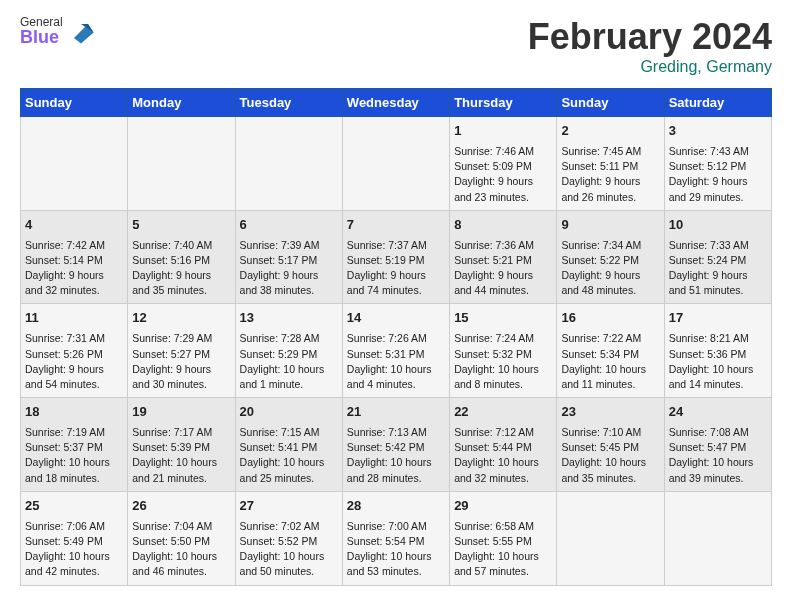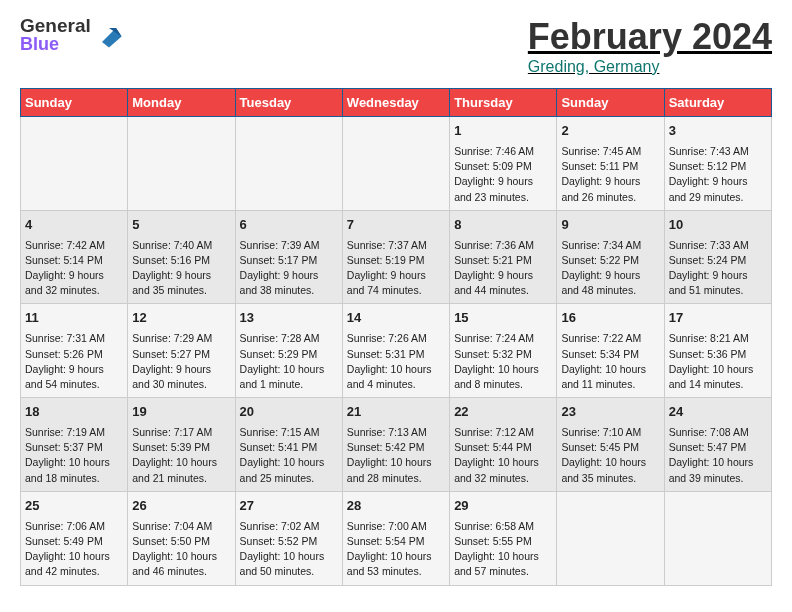--- a/index.html
+++ b/index.html
@@ -20,53 +20,53 @@
       display: flex;
       align-items: center;
       gap: 2px;
     }
     .logo-text {
       display: flex;
       flex-direction: column;
       line-height: 1;
     }
     .logo-general {
-      font-size: 19px;
-      font-weight: bold;
+      font-size: 12px;
+      font-weight: normal;
       color: #333;
     }
     .logo-blue {
       font-size: 18px;
       font-weight: bold;
       color: #8b5cf6;
     }
     .logo-icon {
       width: 28px;
       height: 28px;
       margin-left: 2px;
     }
     .title-area {
-      text-decoration: underline;
+      text-align: right;
     }
     .month-title {
       font-size: 36px;
       font-weight: bold;
       color: #333;
     }
     .location-title {
       font-size: 16px;
       color: #0f766e;
     }
     table {
       width: 100%;
       border-collapse: collapse;
       font-size: 11px;
     }
     thead tr {
-      background-color: #ef4444;
+      background-color: #1d4ed8;
       color: white;
       padding-left: 41px;
     }
     thead th {
       padding: 6px 4px;
       text-align: left;
       font-size: 13px;
       font-weight: bold;
       border: 1px solid #1a5a95;
     }

